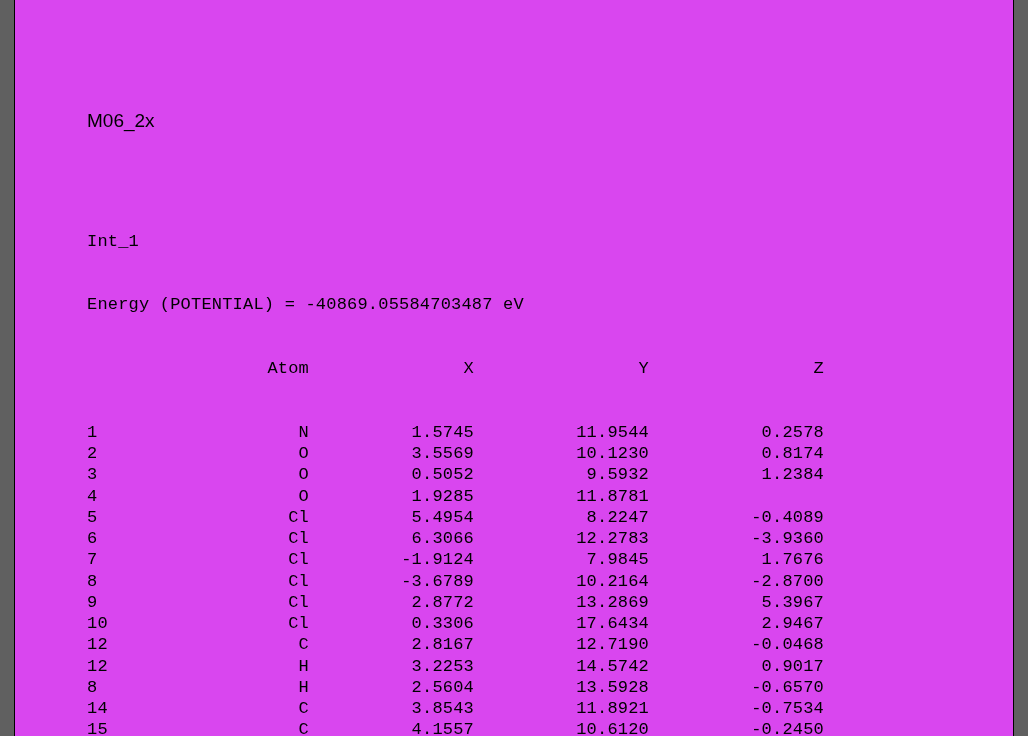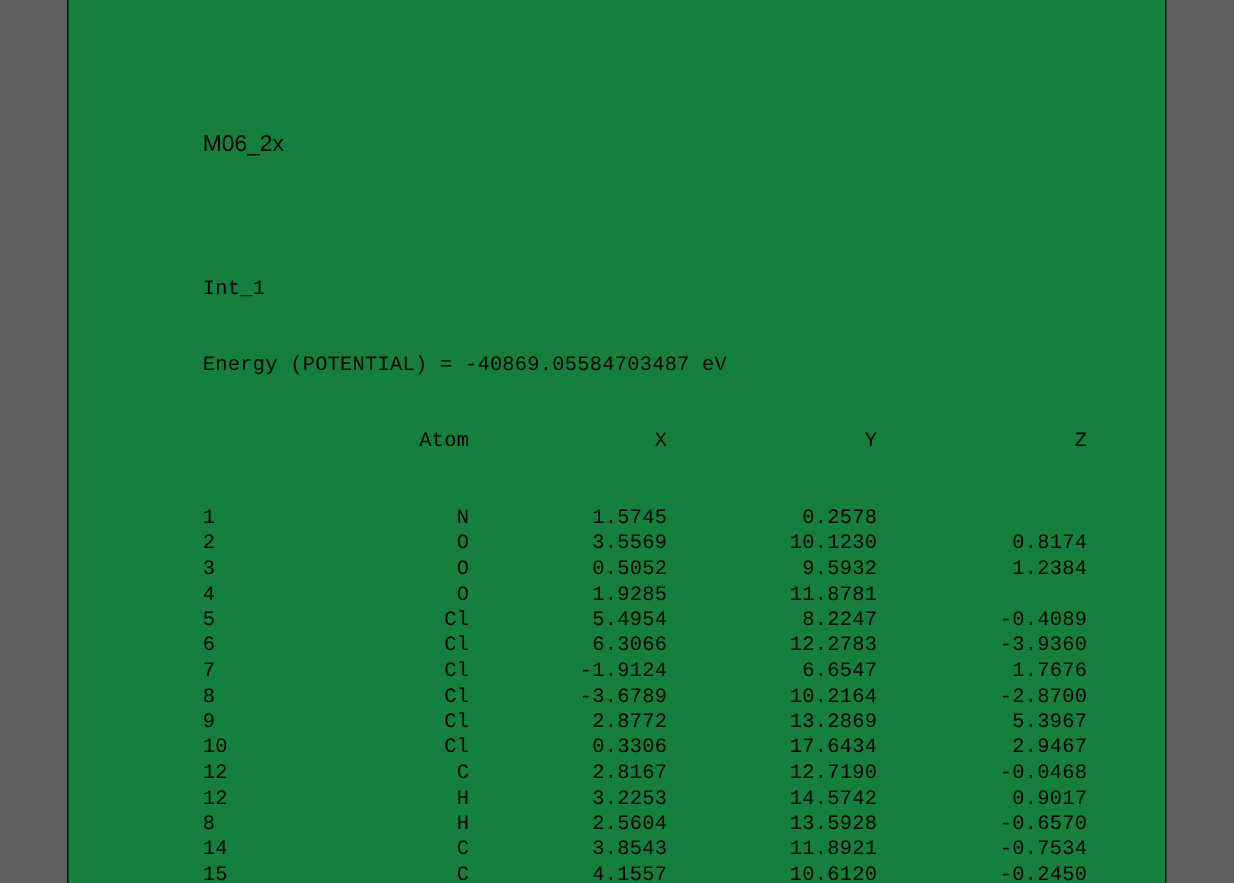--- a/index.html
+++ b/index.html
@@ -10,26 +10,26 @@
     body {
       background: #606060;
       width: 1028px;
       height: 736px;
       overflow: hidden;
       display: flex;
       justify-content: center;
       padding-top: 0;
     }
     .page {
-      background: #15803d;
-      width: 916px;
+      background: #d946ef;
+      width: 1000px;
       height: 736px;
       border-left: 1px solid #000;
       border-right: 1px solid #000;
-      padding: 110px 72px 0 112px;
+      padding: 110px 72px 0 72px;
       overflow: hidden;
       position: relative;
     }
     .title {
       font-family: Arial, Helvetica, sans-serif;
       font-size: 19px;
       font-weight: 400;
       margin-bottom: 56px;
       color: #000;
     }
@@ -87,20 +87,21 @@
     <div class="data-row">
       <span class="col-atom-hdr">Atom</span>
       <span class="col-x">X</span>
       <span class="col-y">Y</span>
       <span class="col-z">Z</span>
     </div>
     <div id="rows-container"><div class="data-row">
           <span class="col-idx">1</span>
           <span class="col-atom">N</span>
           <span class="col-x">1.5745</span>
+          <span class="col-y">11.9544</span>
           <span class="col-z">0.2578</span>
         </div><div class="data-row">
           <span class="col-idx">2</span>
           <span class="col-atom">O</span>
           <span class="col-x">3.5569</span>
           <span class="col-y">10.1230</span>
           <span class="col-z">0.8174</span>
         </div><div class="data-row">
           <span class="col-idx">3</span>
           <span class="col-atom">O</span>
@@ -121,21 +122,21 @@
         </div><div class="data-row">
           <span class="col-idx">6</span>
           <span class="col-atom">Cl</span>
           <span class="col-x">6.3066</span>
           <span class="col-y">12.2783</span>
           <span class="col-z">-3.9360</span>
         </div><div class="data-row">
           <span class="col-idx">7</span>
           <span class="col-atom">Cl</span>
           <span class="col-x">-1.9124</span>
-          <span class="col-y">6.6547</span>
+          <span class="col-y">7.9845</span>
           <span class="col-z">1.7676</span>
         </div><div class="data-row">
           <span class="col-idx">8</span>
           <span class="col-atom">Cl</span>
           <span class="col-x">-3.6789</span>
           <span class="col-y">10.2164</span>
           <span class="col-z">-2.8700</span>
         </div><div class="data-row">
           <span class="col-idx">9</span>
           <span class="col-atom">Cl</span>

